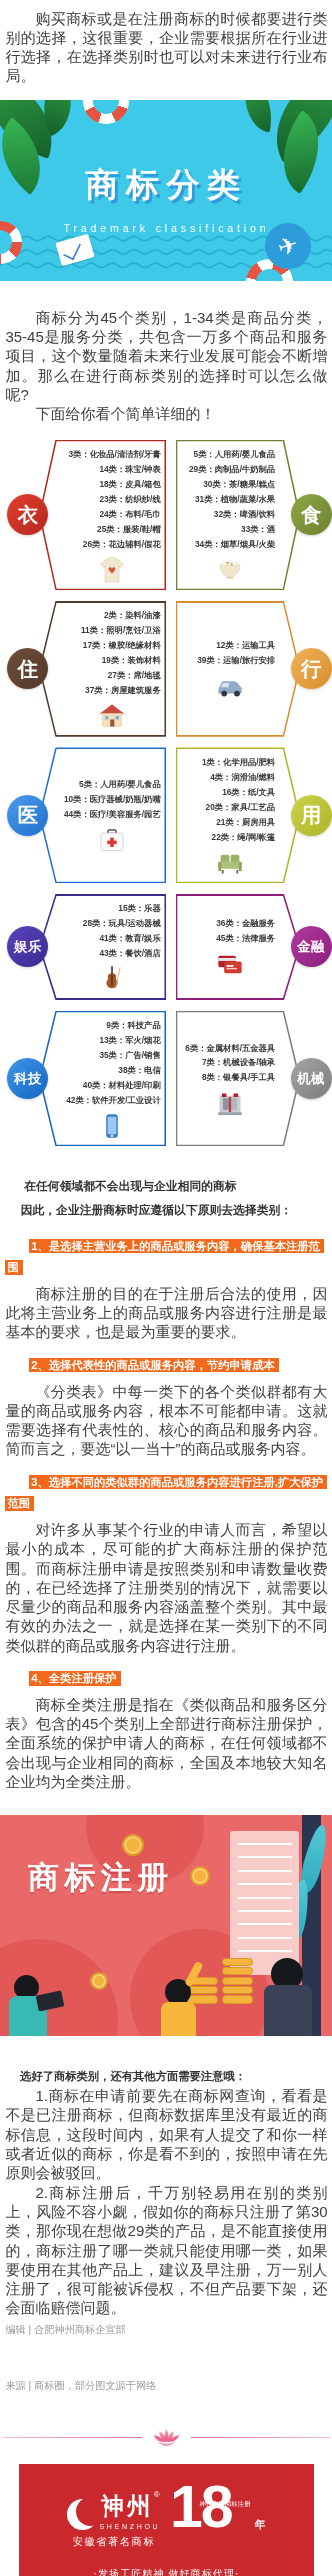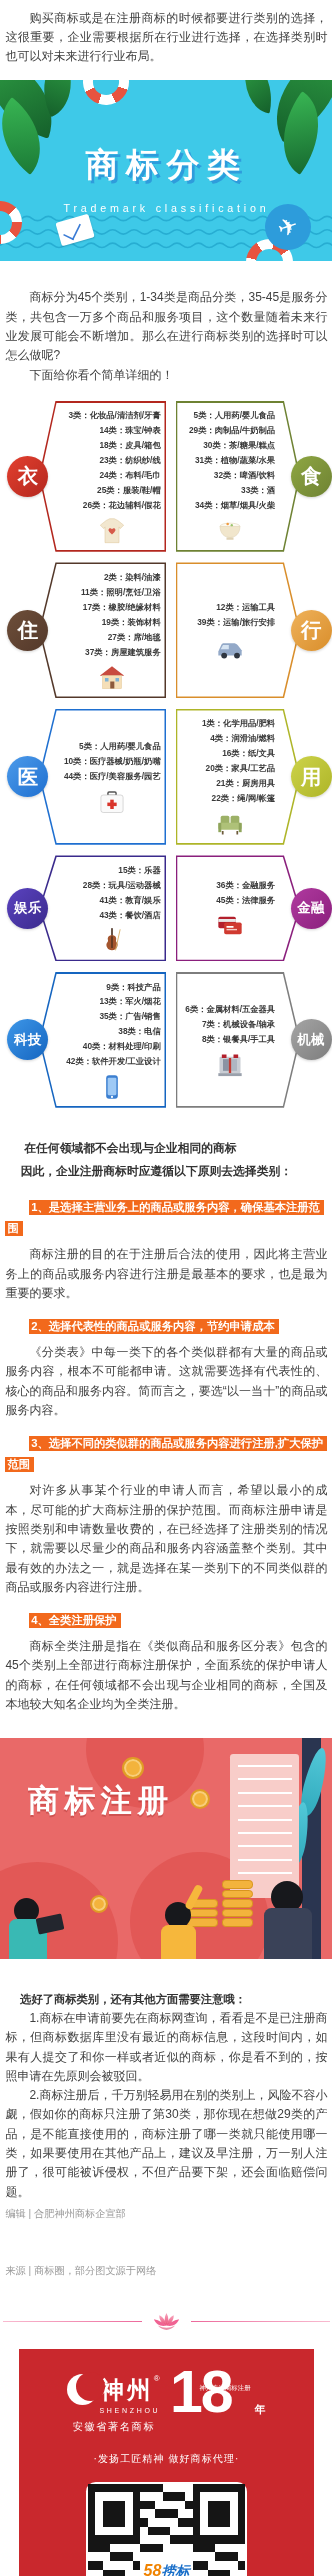--- a/index.html
+++ b/index.html
@@ -1,19 +1,19 @@
 <!DOCTYPE html>
 <html style="font-size:8.6px"><head>
 <meta charset="utf-8">
 <style>
   html,body{margin:0;padding:0;background:#fff;}
   body{width:333px;font-family:"Liberation Sans","DejaVu Sans",sans-serif;color:#3c3c3c;}
   .page{width:333px;overflow:hidden;position:relative;}
   .inner{padding:0 5.4px;}
-  .para{font-size:12px;line-height:19.3px;color:#404040;margin:0 0 0 0;text-align:justify;}
+  .para{font-size:15px;line-height:19.3px;color:#404040;margin:0 0 0 0;text-align:justify;}
   .indent{text-indent:2em;}
   .p1{margin-top:8.6px;}
   .p2a{margin-top:27px;}
   .p2b{margin-top:0;}
 
   
   .banner1{position:relative;margin:14px 0 0 0;height:181px;background:#3EC9E8;overflow:hidden;}
   .leaf{position:absolute;background:linear-gradient(135deg,#2E9E44,#15602B);border-radius:4% 100% 4% 100%;}
   .leaf.l1{width:80px;height:64px;left:-20.4px;top:-16px;transform:rotate(18deg);}
   .leaf.l2{width:64px;height:48px;left:-10.7px;top:32px;transform:rotate(40deg);background:linear-gradient(135deg,#38b553,#1b7a36);}
@@ -91,21 +91,21 @@
   
   .divider{display:flex;align-items:center;margin:28px 3.2px 0 3.2px;}
   .divider .line{flex:1;height:1.1px;background:linear-gradient(90deg,#F8BBD0,#EC6A9C);}
   .divider .line.rt{background:linear-gradient(90deg,#EC6A9C,#F8BBD0);}
   .divider .lotus{margin:0 8.6px;}
 
   
   .footer-card{width:295px;margin:15px auto 0 auto;background:#C9282D;padding:18px 14px 19.3px 14px;box-sizing:border-box;color:#fff;}
   .brandrow{display:flex;justify-content:center;align-items:flex-start;gap:9.6px;}
   .logoblock{text-align:center;padding-top:7.5px;}
-  .logotop{display:flex;align-items:flex-start;justify-content:center;gap:1px;}
+  .logotop{display:flex;align-items:flex-end;justify-content:center;gap:1px;}
   .crescent{position:relative;width:31px;height:31px;}
   .crescent::before{content:"";position:absolute;inset:0;border-radius:50%;background:#fff;}
   .crescent::after{content:"";position:absolute;left:8.6px;top:-2.1px;width:29px;height:29px;border-radius:50%;background:#C9282D;}
   .brandname{font-size:23.6px;font-weight:bold;font-family:"Liberation Serif","DejaVu Serif",serif;letter-spacing:3.2px;}
   .regmark{font-size:8px;vertical-align:top;}
   .brand-en{font-size:7px;letter-spacing:2.7px;margin-top:1.1px;}
   .brand-sub{font-size:10.2px;font-family:"Liberation Serif","DejaVu Serif",serif;letter-spacing:1.6px;margin-top:5.4px;}
   .yearsblock{display:flex;align-items:flex-end;}
   .years{font-size:59px;font-weight:bold;line-height:.85;letter-spacing:-2.1px;}
   .years-note{font-size:6.4px;white-space:nowrap;background:rgba(255,255,255,.0);margin-bottom:23.6px;margin-left:-32px;}

